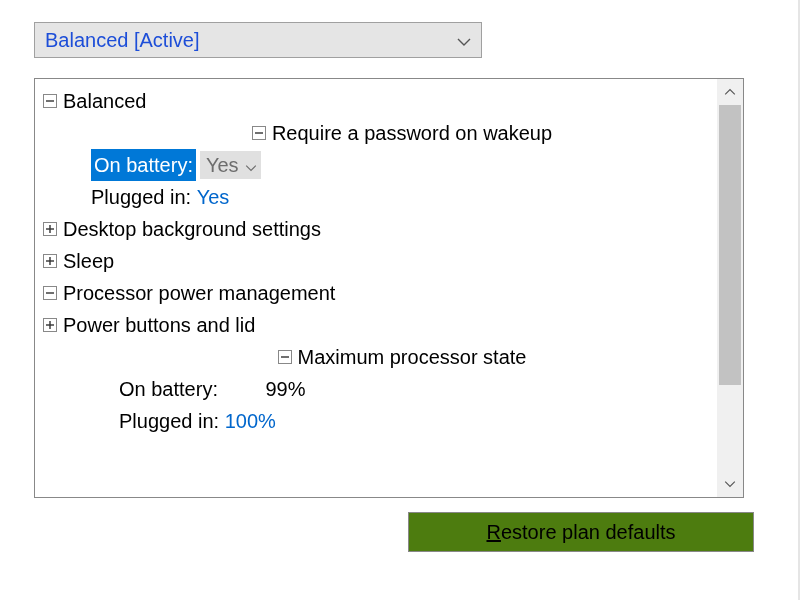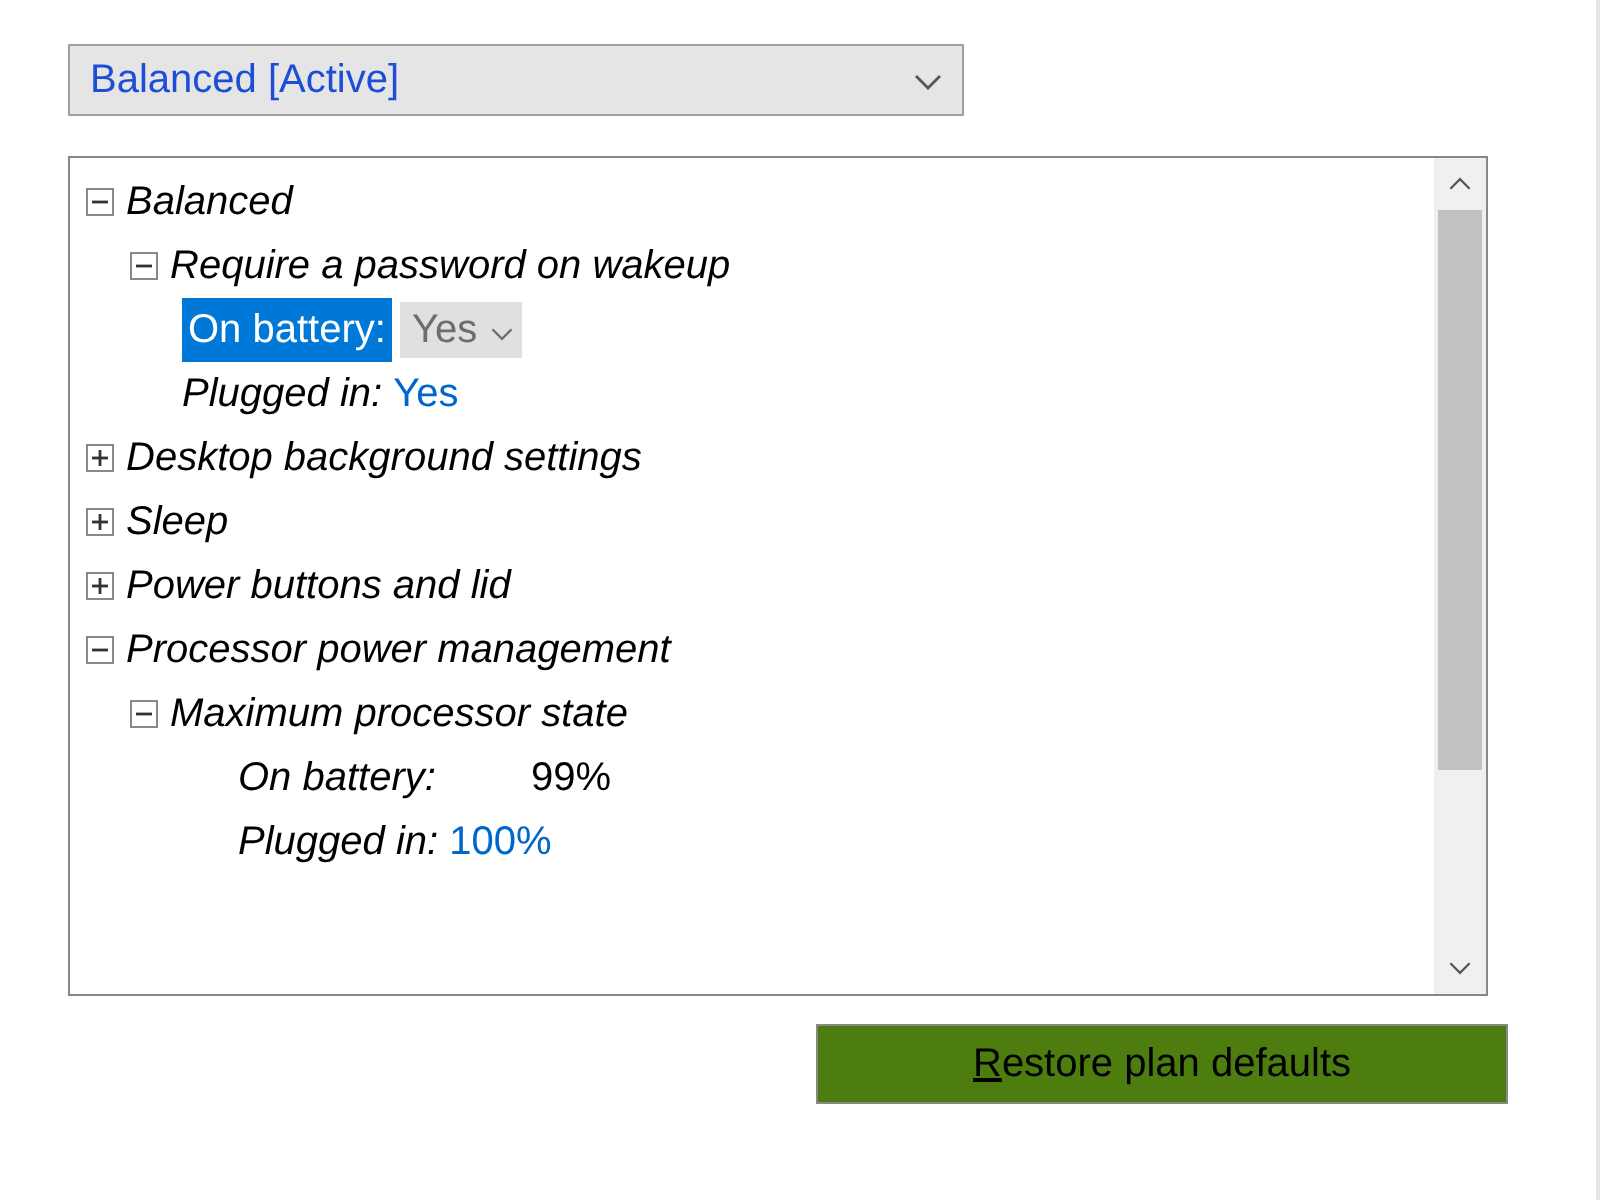--- a/index.html
+++ b/index.html
@@ -57,41 +57,40 @@
     .tree-scroll-content {
       padding: 6px 4px 0 8px;
     }
     .row {
       display: flex;
       align-items: center;
       line-height: 32px;
       white-space: nowrap;
     }
     .indent0 { padding-left: 0; }
-    .indent1 { padding-left: 22px; }
+    .indent1 { padding-left: 22px; justify-content: center; }
     .indent2 { padding-left: 48px; }
     .indent3 { padding-left: 76px; }
     .exp {
       width: 14px;
       height: 14px;
       border: 1px solid #888;
       background: #fff;
       display: inline-flex;
       align-items: center;
       justify-content: center;
       margin-right: 6px;
       color: #333;
       flex-shrink: 0;
     }
     .exp svg {
       display: block;
     }
     .node-label {
       color: #000;
-      font-style: italic;
     }
     .sel-highlight {
       background: #0078d7;
       color: #fff;
       padding: 0 3px 0 3px;
     }
     .value-editor {
       margin-left: 4px;
       background: #e0e0e0;
       display: inline-flex;
@@ -235,33 +234,33 @@
                 <line x1="5" y1="1" x2="5" y2="9" stroke="#333" stroke-width="1.4"></line>
               </svg>
           </span>
           <span class="node-label">Sleep</span>
         </div>
 
         <div class="row indent0">
           <span class="exp">
             <svg width="10" height="10">
                 <line x1="1" y1="5" x2="9" y2="5" stroke="#333" stroke-width="1.4"></line>
+              </svg>
+          </span>
+          <span class="node-label">Processor power management</span>
+        </div>
+
+        <div class="row indent0">
+          <span class="exp">
+            <svg width="10" height="10">
+                <line x1="1" y1="5" x2="9" y2="5" stroke="#333" stroke-width="1.4"></line>
                 <line x1="5" y1="1" x2="5" y2="9" stroke="#333" stroke-width="1.4"></line>
               </svg>
           </span>
           <span class="node-label">Power buttons and lid</span>
-        </div>
-
-        <div class="row indent0">
-          <span class="exp">
-            <svg width="10" height="10">
-                <line x1="1" y1="5" x2="9" y2="5" stroke="#333" stroke-width="1.4"></line>
-              </svg>
-          </span>
-          <span class="node-label">Processor power management</span>
         </div>
 
         <div class="row indent1">
           <span class="exp">
             <svg width="10" height="10">
                 <line x1="1" y1="5" x2="9" y2="5" stroke="#333" stroke-width="1.4"></line>
               </svg>
           </span>
           <span class="node-label">Maximum processor state</span>
         </div>

